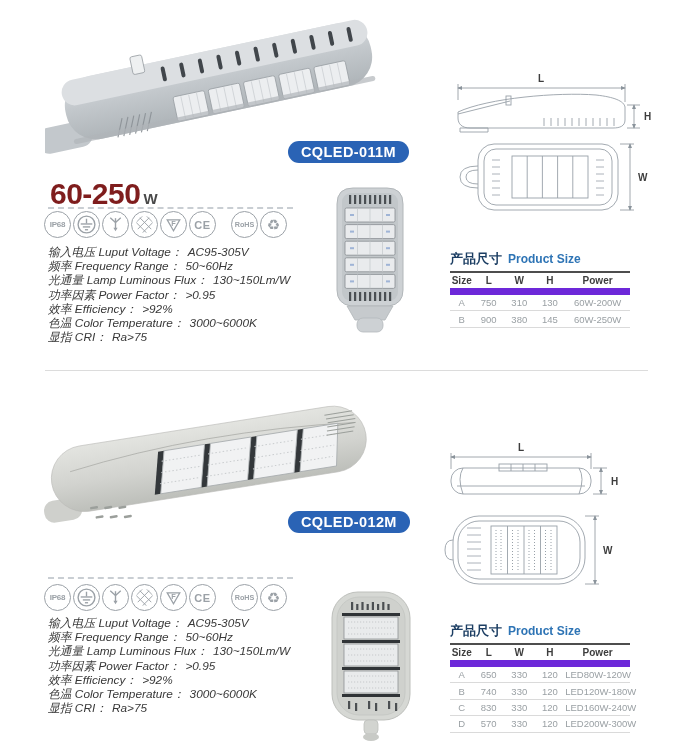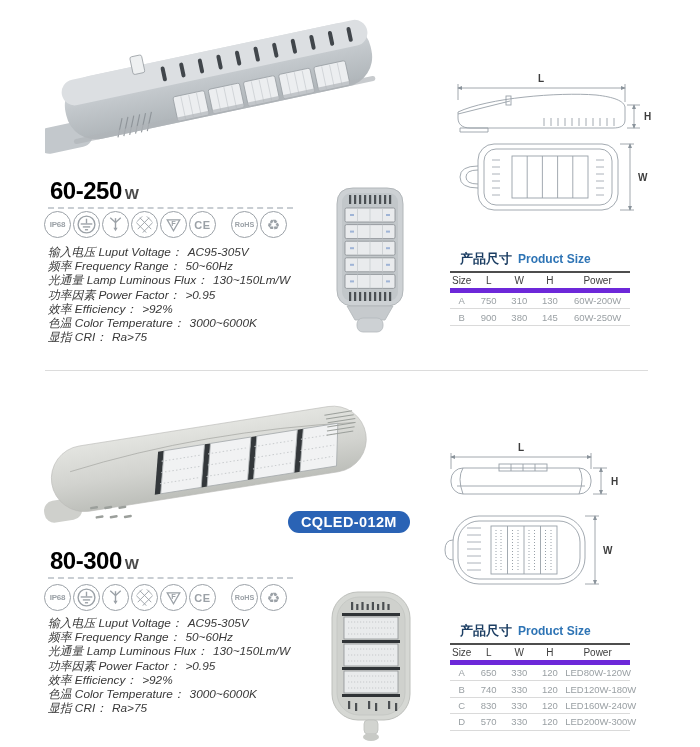--- a/index.html
+++ b/index.html
@@ -14,21 +14,21 @@
     font-weight:bold;font-size:14.5px;line-height:16px;padding:3px 13px;
     border-radius:12px;letter-spacing:.4px;white-space:nowrap;
   }
   .badge-1{top:141px;}
   .badge-2{top:511px;}
 
   
   .power-title{position:absolute;left:50px;white-space:nowrap;}
   .title-1{top:177px;}
   .title-2{top:547px;}
-  .power-range{font-size:24px;font-weight:bold;color:#000000;letter-spacing:-.5px;}
+  .power-range{font-size:30px;font-weight:bold;color:#7f1d1d;letter-spacing:-.5px;}
   .power-unit{font-size:15px;font-weight:bold;color:#4a4a4a;margin-left:3px;}
 
   .dashed-divider{position:absolute;left:48px;width:245px;border-top:2px dashed #c9ced3;}
   .dash-1{top:207px;} .dash-2{top:577px;}
 
   
   .cert-row{position:absolute;left:44px;display:flex;gap:2px;}
   .certs-1{top:211px;} .certs-2{top:584px;}
   .cert{
     width:27px;height:27px;border:1.6px solid #9ba1a7;border-radius:50%;
@@ -40,29 +40,29 @@
   .cert-rohs{font-size:7.2px;margin-left:13px;}
   .cert-recycle{font-size:15px;line-height:15px;}
 
   
   .specs{position:absolute;left:48px;}
   .specs-1{top:245px;} .specs-2{top:616px;}
   .spec-line{font-size:11.8px;line-height:14.2px;color:#383838;white-space:nowrap;font-style:italic;}
   .spec-value{margin-left:5px;}
 
   
-  .table-title{position:absolute;left:460px;white-space:nowrap;}
+  .table-title{position:absolute;left:450px;white-space:nowrap;}
   .ttl-1{top:249px;} .ttl-2{top:621px;}
   .table-title-zh{font-size:13px;font-weight:bold;color:#1c3e63;}
   .table-title-en{font-size:12px;font-weight:bold;color:#2e74b5;margin-left:6px;}
   .size-table{position:absolute;left:450px;width:180px;border-collapse:collapse;table-layout:fixed;}
   .tbl-1{top:271px;} .tbl-2{top:643px;}
   .size-table th{
-    font-size:10px;font-weight:normal;color:#3d3d3d;text-align:center;padding:2px 0;
-    border-top:2px solid #4d4d4d;border-bottom:5px solid #6d28d9;
+    font-size:10px;font-weight:bold;color:#3d3d3d;text-align:center;padding:2px 0;
+    border-top:2px solid #4d4d4d;border-bottom:7px solid #6d28d9;
   }
   .size-table td{
     font-size:9.5px;color:#9aa0a4;text-align:center;padding:2.2px 0;
     border-bottom:1px solid #dadada;white-space:nowrap;
   }
   .col-size{width:13%;} .col-l{width:17%;} .col-w{width:17%;} .col-h{width:17%;} .col-power{width:36%;}
 
   .section-divider{position:absolute;left:45px;top:370px;width:603px;height:1px;background:#dcdcdc;}
 
   
@@ -131,20 +131,21 @@
             <line x1="258" y1="83" x2="258" y2="106"></line>
           <line x1="278" y1="83" x2="278" y2="106"></line>
             <line x1="286" y1="83" x2="286" y2="106"></line>
             <line x1="294" y1="83" x2="294" y2="106"></line>
         </g>
       </g>
       <rect x="20" y="103" width="308" height="5" rx="2.5" fill="#b0b5b9" opacity="0.7"></rect>
     </g>
   </svg>
 
+  <div class="model-badge badge-1">CQLED-011M</div>
 
   <div class="power-title title-1">
     <span class="power-range">60-250</span><span class="power-unit">W</span>
   </div>
 
   <div class="dashed-divider dash-1"></div>
 
   <div class="cert-row certs-1">
     <span class="cert cert-ip68">IP68</span>
     <span class="cert">
@@ -432,23 +433,20 @@
         <rect x="74" y="102" width="8" height="2.5" rx="1"></rect>
           <rect x="50" y="108" width="8" height="2.5" rx="1"></rect>
         <rect x="64" y="110" width="8" height="2.5" rx="1"></rect>
           <rect x="78" y="112" width="8" height="2.5" rx="1"></rect>
       </g>
     </g>
   </svg>
 
   <div class="model-badge badge-2">CQLED-012M</div>
 
-  <div class="power-title title-2">
-    <span class="power-range">80-300</span><span class="power-unit">W</span>
-  </div>
 
   <div class="dashed-divider dash-2"></div>
 
   <div class="cert-row certs-2">
     <span class="cert cert-ip68">IP68</span>
     <span class="cert">
       <svg width="21" height="21" viewBox="0 0 20 20" fill="none" stroke="#9ba1a7" stroke-width="1.3">
         <circle cx="10" cy="10" r="8"></circle>
           <line x1="10" y1="4.5" x2="10" y2="9"></line>
         <line x1="4.5" y1="9.5" x2="15.5" y2="9.5"></line>

